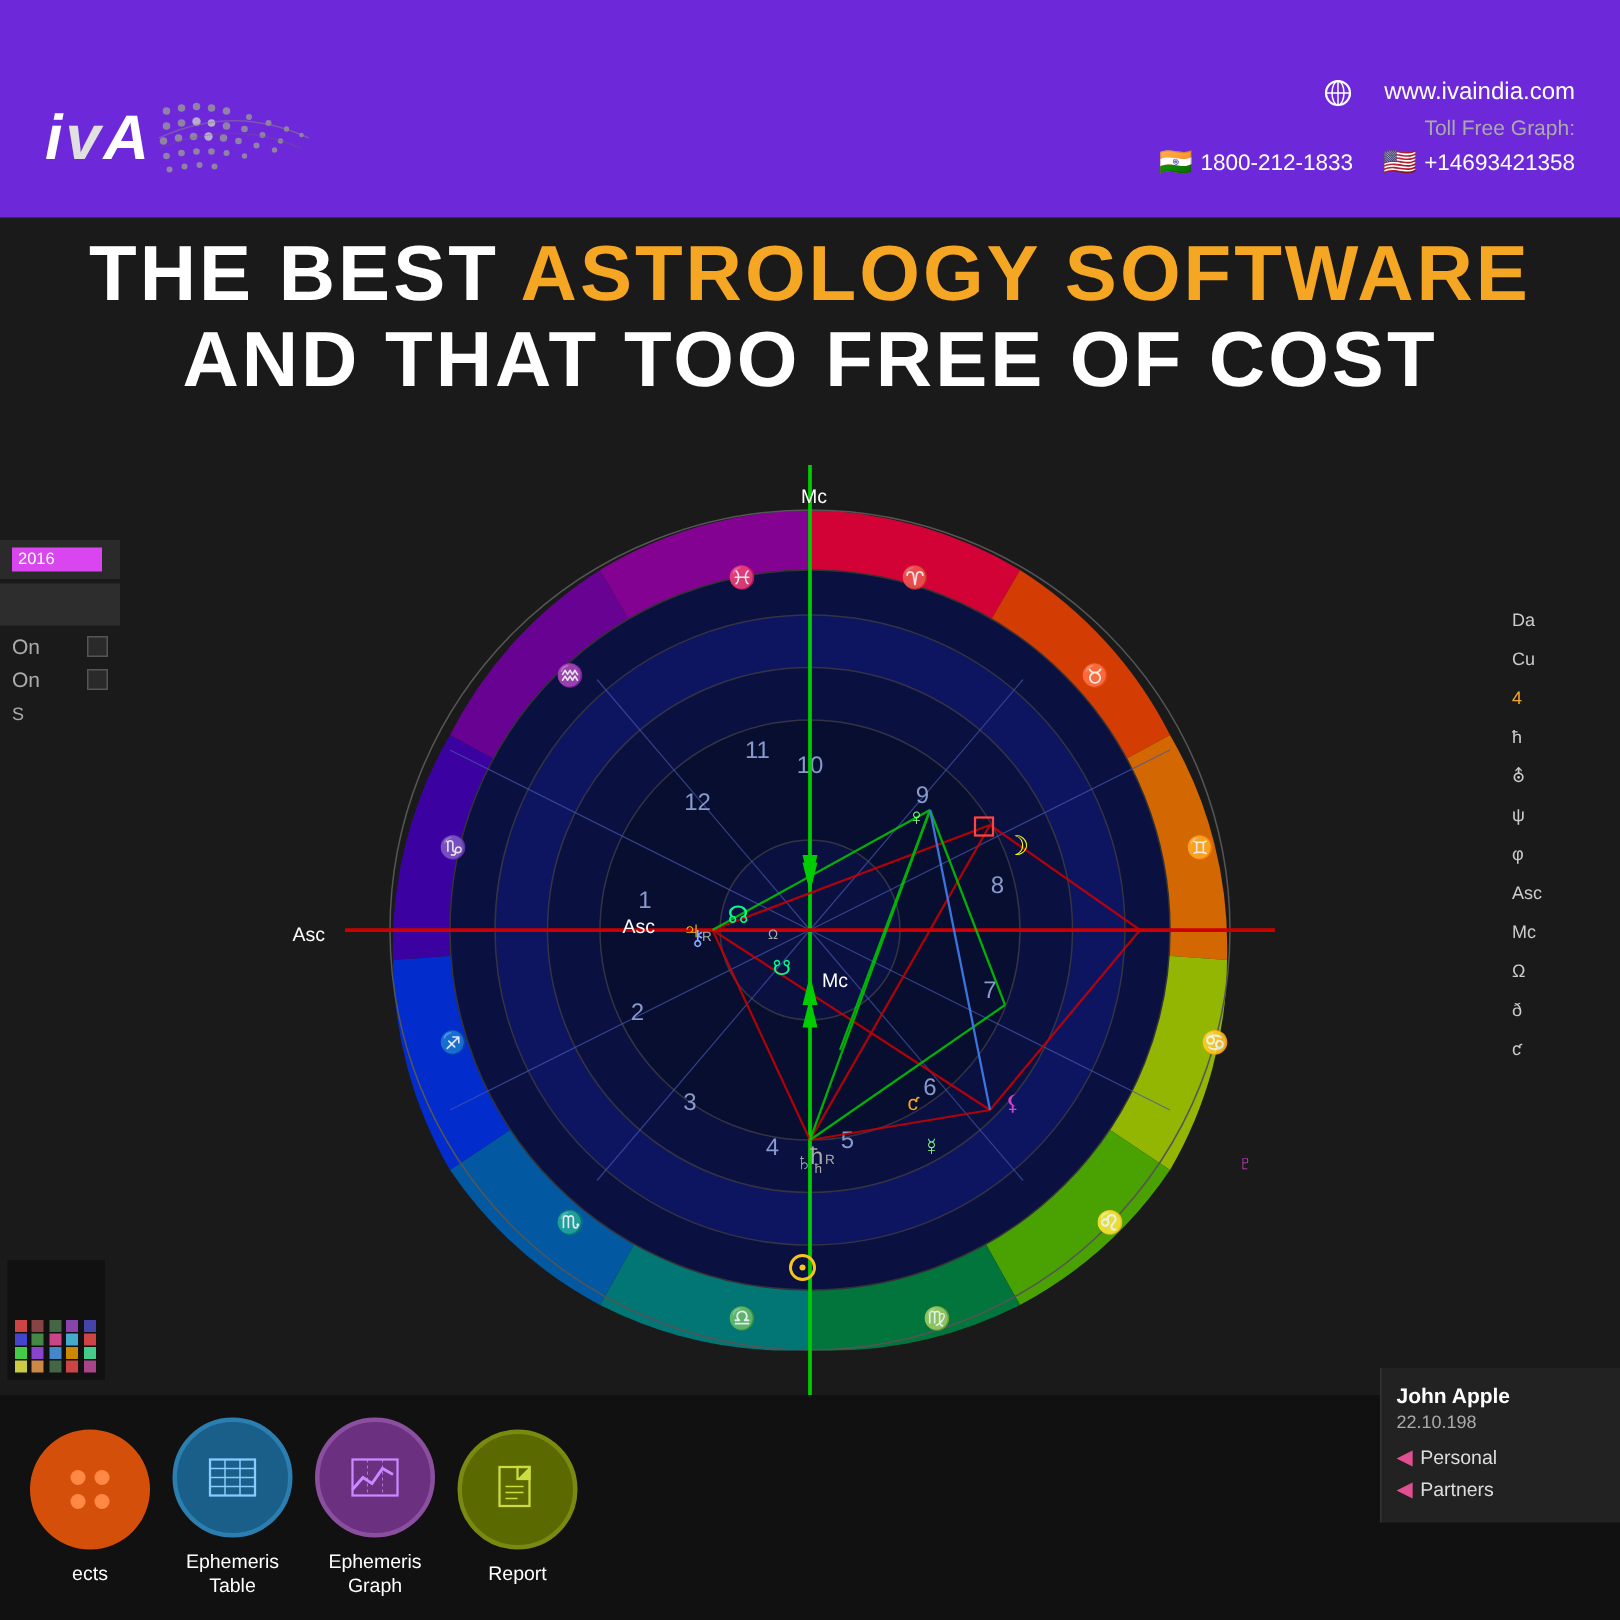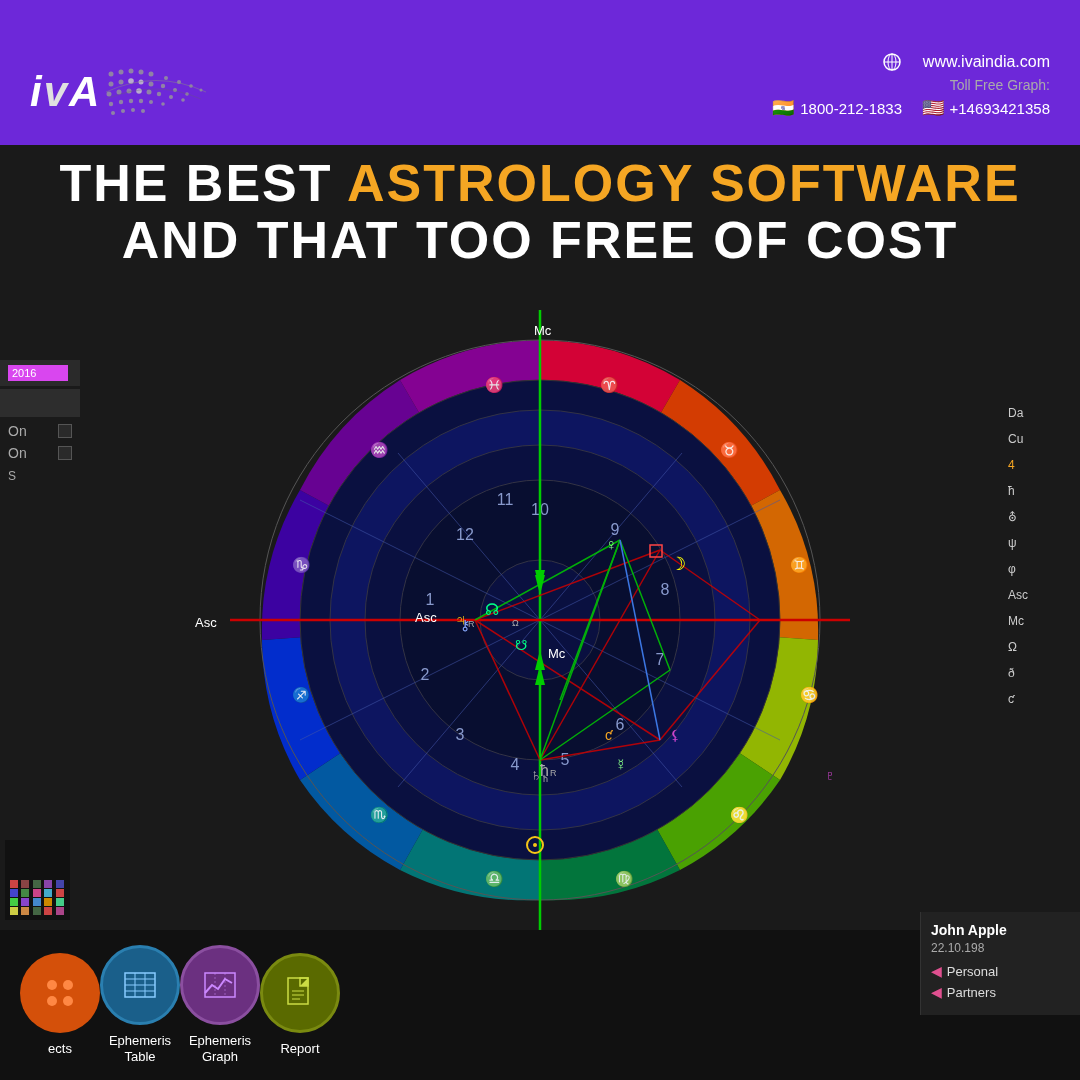--- a/index.html
+++ b/index.html
@@ -185,20 +185,21 @@
     
     .bottom-nav {
       position: absolute;
       bottom: 0;
       left: 0; right: 0;
       height: 150px;
       background: #111;
       display: flex;
       align-items: center;
       padding: 10px 20px;
+      gap: 15px;
       z-index: 10;
     }
 
     .nav-item {
       display: flex;
       flex-direction: column;
       align-items: center;
       gap: 8px;
       cursor: pointer;
     }

